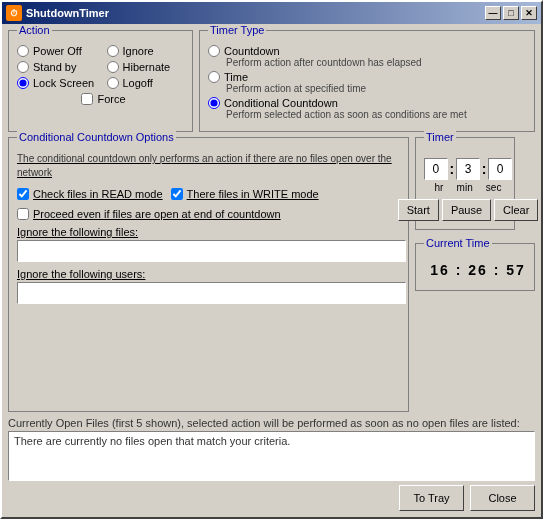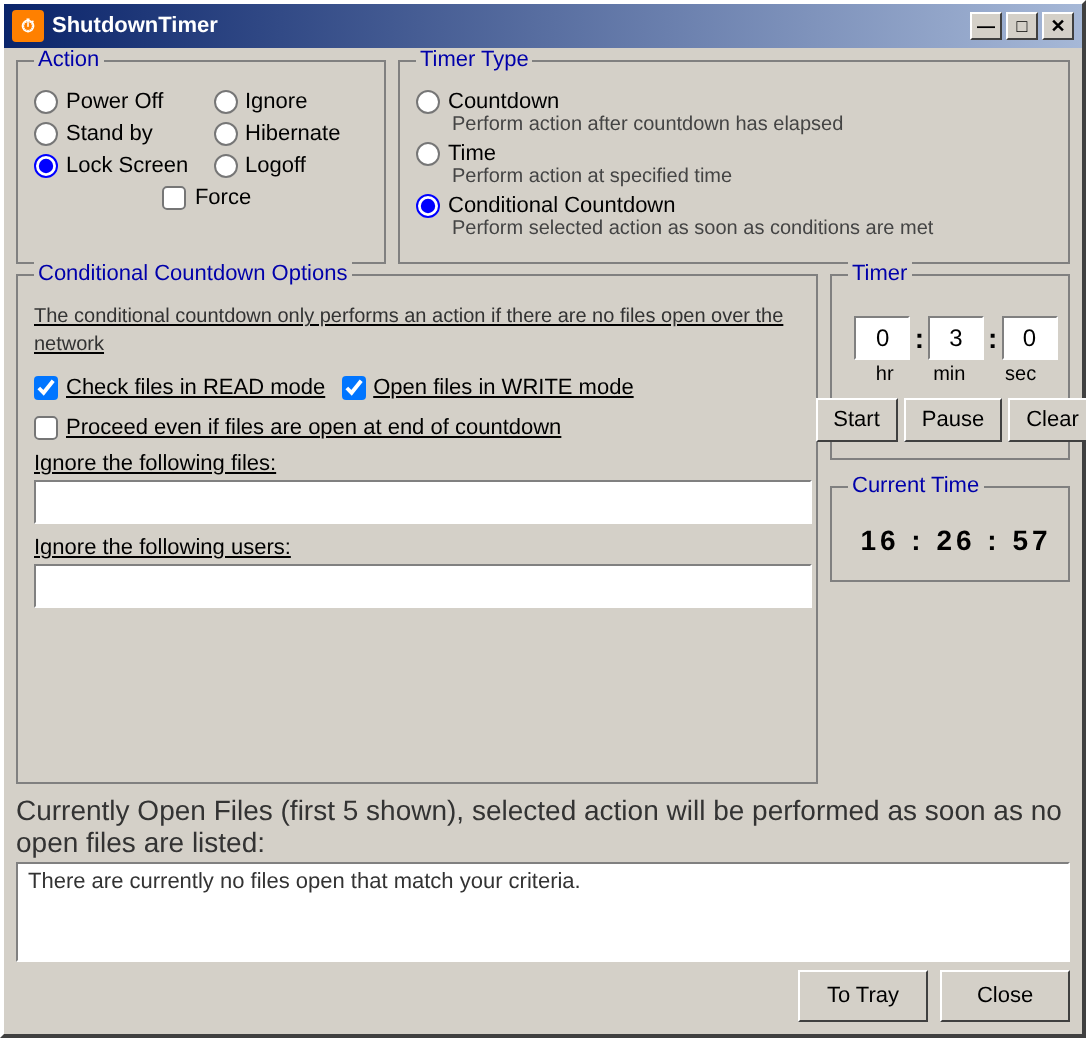--- a/index.html
+++ b/index.html
@@ -141,21 +141,21 @@
     .middle-row {
       display: flex;
       gap: 6px;
       flex: 1;
     }
     .conditional-group {
       flex: 1;
       text-decoration: underline;
     }
     .timer-group {
-      width: 120px;
+      width: 100px;
     }
     .conditional-desc {
       font-size: 10px;
       color: #333;
       margin-bottom: 8px;
       line-height: 1.4;
     }
     .checkbox-row {
       display: flex;
       align-items: center;
@@ -238,21 +238,21 @@
       text-align: center;
       font-size: 14px;
       font-weight: bold;
       padding: 4px 0;
       letter-spacing: 2px;
     }
     .bottom-section {
       flex-shrink: 0;
     }
     .status-label {
-      font-size: 14px;
+      font-size: 11px;
       color: #333;
       margin-bottom: 2px;
     }
     .open-files-box {
       width: 100%;
       height: 50px;
       border: 1px solid #808080;
       border-right-color: #ffffff;
       border-bottom-color: #ffffff;
       background: white;
@@ -362,21 +362,21 @@
       <div class="group-box conditional-group">
         <span class="group-label">Conditional Countdown Options</span>
         <div class="conditional-desc">The conditional countdown only performs an action if there are no files open over the network</div>
         <div class="two-col-checks">
           <label class="checkbox-row">
             <input type="checkbox" class="checkbox-input" checked="" style="">
             <span>Check files in READ mode</span>
           </label>
           <label class="checkbox-row">
             <input type="checkbox" class="checkbox-input" checked="" style="">
-            <span>Open files in WRITE mode</span>
+            <span>There files in WRITE mode</span>
           </label>
         </div>
         <label class="checkbox-row">
           <input type="checkbox" class="checkbox-input" style="">
           <span>Proceed even if files are open at end of countdown</span>
         </label>
         <div class="label-text">Ignore the following files:</div>
         <input type="text" class="text-input" style="">
         <div class="label-text">Ignore the following users:</div>
         <input type="text" class="text-input" style="">

